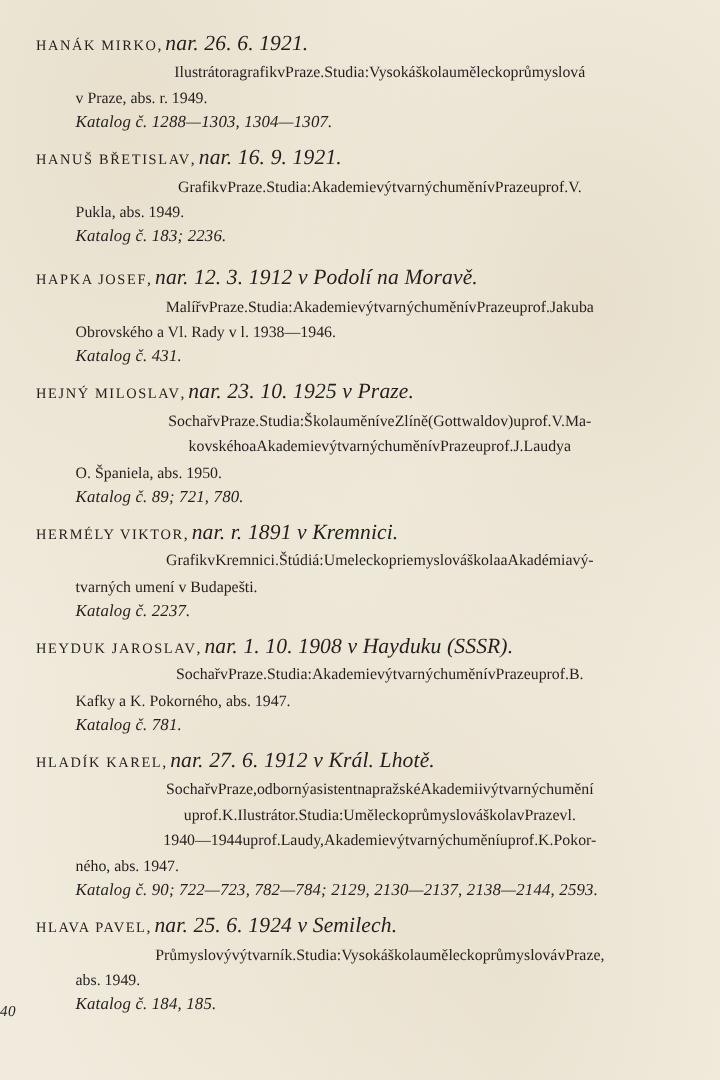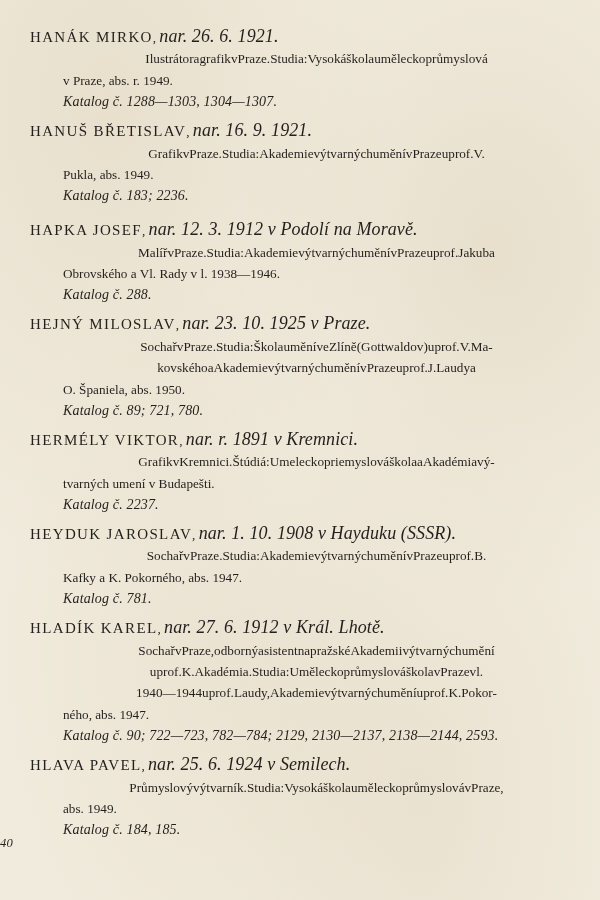--- a/index.html
+++ b/index.html
@@ -44,21 +44,21 @@
   .headword-line {
     font-size: 13.2px;
     line-height: 21.4px;
     margin: 0;
     padding: 0;
     text-indent: 0;
     white-space: nowrap;
   }
   .headword {
     letter-spacing: 1.35px;
-    font-size: 15px;
+    font-size: 12px;
   }
   .born {
     font-style: italic;
     letter-spacing: 0.1px;
     font-size: 18px;
   }
   .body-line {
     font-size: 13.2px;
     line-height: 21.4px;
     margin: 0;
@@ -150,21 +150,21 @@
           <span>Akademie</span>
           <span>výtvarných</span>
           <span>umění</span>
           <span>v</span>
           <span>Praze</span>
           <span>u</span>
           <span>prof.</span>
           <span>Jakuba</span>
         </div>
         <div class="body-line">Obrovského a Vl. Rady v l. 1938—1946.</div>
-        <div class="katalog">Katalog č. 288.</div>
+        <div class="katalog">Katalog č. 431.</div>
       </div>
       <div class="entry-gap"></div>
       <div class="entry">
         <div class="headword-line"><span class="headword">HEJNÝ MILOSLAV</span><span>,</span> <span class="born">nar. 23. 10. 1925 v Praze.</span></div>
         <div class="body-line justified">
           <span>Sochař</span>
           <span>v</span>
           <span>Praze.</span>
           <span>Studia:</span>
           <span>Škola</span>
@@ -243,21 +243,21 @@
           <span>na</span>
           <span>pražské</span>
           <span>Akademii</span>
           <span>výtvarných</span>
           <span>umění</span>
         </div>
         <div class="body-line justified">
           <span>u</span>
           <span>prof.</span>
           <span>K.</span>
-          <span>Akadémia.</span>
+          <span>Ilustrátor.</span>
           <span>Studia:</span>
           <span>Uměleckoprůmyslová</span>
           <span>škola</span>
           <span>v</span>
           <span>Praze</span>
           <span>v</span>
           <span>l.</span>
         </div>
         <div class="body-line justified">
           <span>1940—1944</span>

